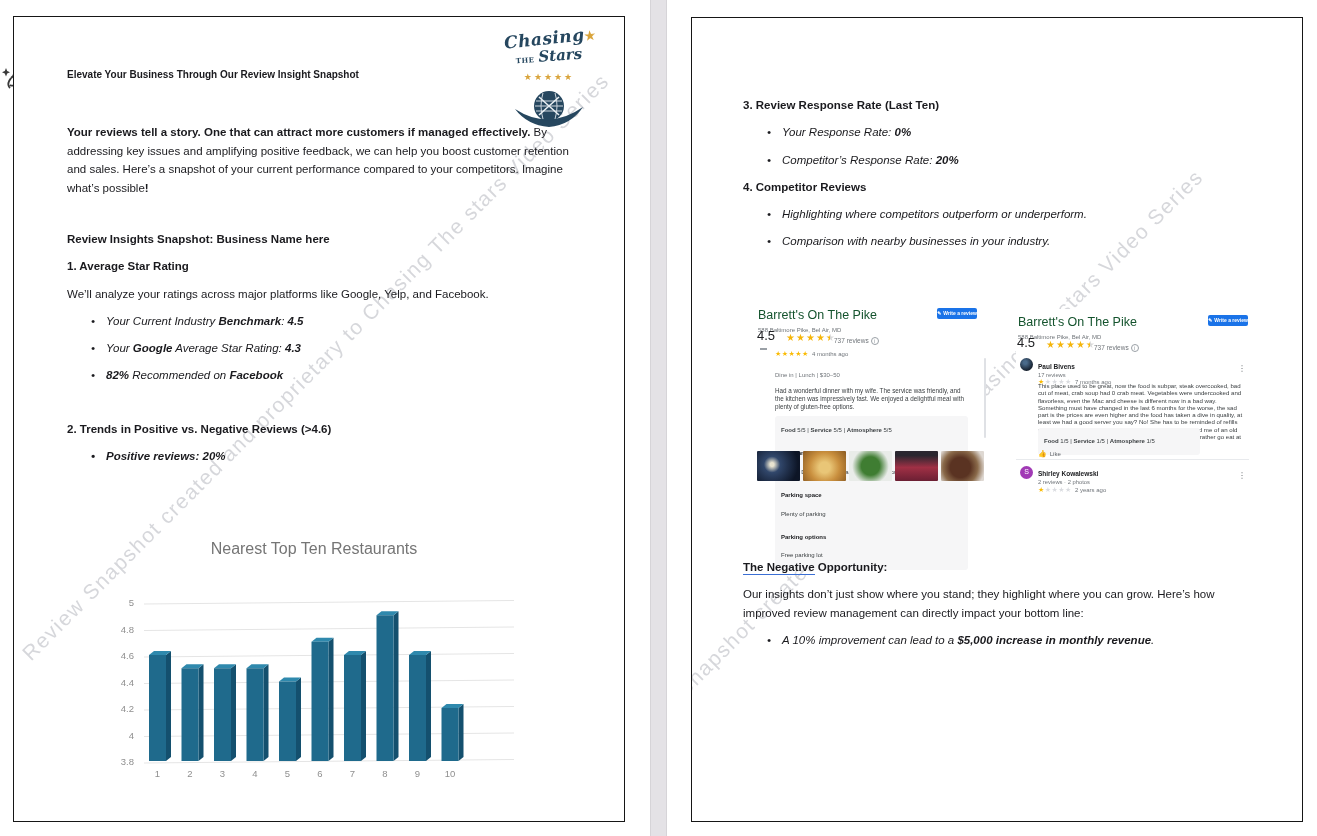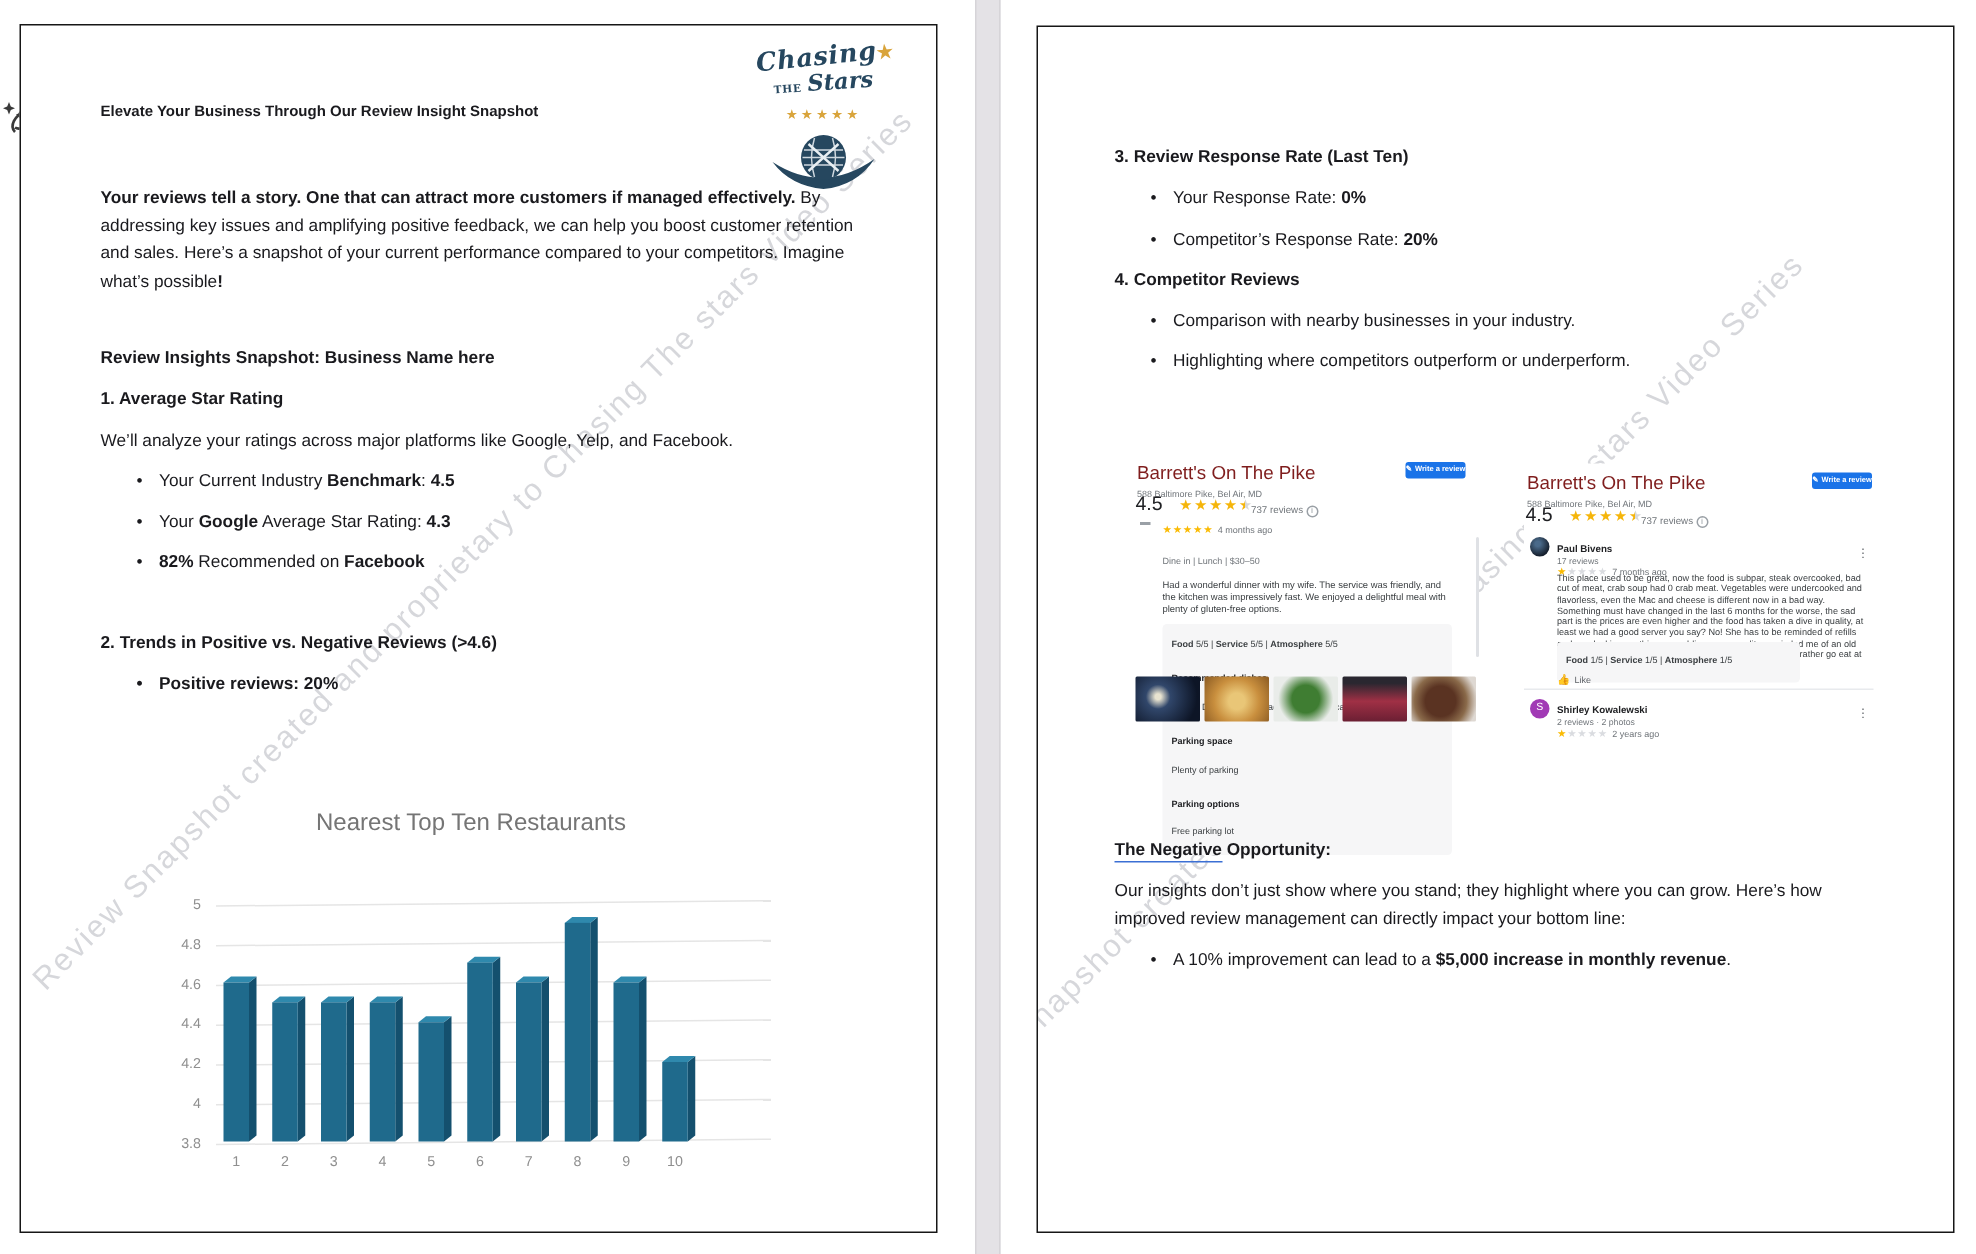--- a/index.html
+++ b/index.html
@@ -19,21 +19,21 @@
   .content2{padding:78px 51px 0 51px;position:relative;}
   .b{font-weight:700;}
   h1.doctitle{font-size:10px;line-height:16px;margin:0;font-weight:700;}
   .para{margin:0;}
   .intro{margin-top:40px;}
   .h-snap{margin-top:33px;font-weight:700;}
   .h-sec{margin-top:8.5px;font-weight:700;}
   .h-sec2{margin-top:35px;font-weight:700;}
   .body-line{margin-top:8.5px;}
   ul.blts{list-style:none;margin:0;padding:0;}
-  ul.blts li{position:relative;padding-left:39px;margin-top:8.7px;}
+  ul.blts li{position:relative;padding-left:39px;margin-top:8.7px;font-style:italic;}
   ul.blts li::before{content:"\2022";position:absolute;left:24px;}
   ul.blts.bold li::before{font-weight:700;}
 
   
   .logo{position:absolute;left:490px;top:12px;width:90px;height:95px;text-align:center;color:#26475f;}
   .logo-line1{font-family:"DejaVu Serif",serif;font-style:italic;font-weight:700;font-size:17px;transform:rotate(-6deg);letter-spacing:.5px;}
   .logo-line1 .lstar{color:#d9a43b;font-size:12px;font-style:normal;}
   .logo-line2{font-family:"DejaVu Serif",serif;font-weight:700;margin-top:-3px;transform:rotate(-4deg);}
   .logo-the{font-size:7px;letter-spacing:.5px;}
   .logo-starsword{font-style:italic;font-size:15px;}
@@ -44,21 +44,21 @@
   .chart-title{font-size:16px;color:#757575;text-align:center;width:440px;margin:0 0 2px 0;}
   #chart-svg{display:block;}
   #chart-svg text.tick{font-size:9.5px;fill:#8f8f8f;font-family:"Liberation Sans",sans-serif;}
 
   
   .opportunity{position:absolute;left:51px;top:540px;width:512px;}
   .ul-link{border-bottom:1.5px solid #3b6fd4;padding-bottom:.5px;}
   .shot{position:absolute;background:#fff;color:#202124;}
   .shot-left{left:65px;top:285px;width:229px;height:195px;}
   .shot-right{left:324px;top:291px;width:233px;height:180px;}
-  .g-name{position:absolute;font-size:12.5px;color:#7f1d1d;}
+  .g-name{position:absolute;font-size:12.5px;color:#14532d;}
   .g-addr{position:absolute;font-size:6px;color:#70757a;}
   .g-btn{position:absolute;background:#1a73e8;color:#fff;font-size:5px;border-radius:2px;display:flex;align-items:center;justify-content:center;gap:2px;font-weight:700;}
   .g-rating-num{position:absolute;font-size:13px;color:#202124;}
   .stars45{position:absolute;font-size:10px;letter-spacing:1px;background:linear-gradient(90deg,#f5b50a 88%,#d8d8d8 88%);-webkit-background-clip:text;background-clip:text;color:transparent;}
   .g-revcount{position:absolute;font-size:6.5px;color:#70757a;}
   .ginfo{font-size:6px;border:.5px solid #9aa0a6;border-radius:50%;width:6px;height:6px;display:inline-block;text-align:center;line-height:6px;margin-left:2px;color:#9aa0a6;}
   .tiny-stars-gold{color:#fabb05;font-size:7px;letter-spacing:.5px;}
   .tiny-stars-gray{color:#dadce0;font-size:7px;letter-spacing:.5px;}
   .g-time{font-size:6px;color:#70757a;margin-left:3px;}
   .g-meta{font-size:6px;color:#70757a;}
@@ -203,22 +203,22 @@
     <div class="wm wm2">Review Snapshot created and proprietary to Chasing The stars Video Series</div>
 
     <div class="content2">
       <div class="h-sec" style="margin-top:0;">3. Review Response Rate (Last Ten)</div>
       <ul class="blts">
         <li><span>Your Response Rate: </span><span class="b">0%</span></li>
         <li><span>Competitor’s Response Rate: </span><span class="b">20%</span></li>
       </ul>
       <div class="h-sec">4. Competitor Reviews</div>
       <ul class="blts">
+        <li><span>Highlighting where competitors outperform or underperform.</span></li>
         <li><span>Comparison with nearby businesses in your industry.</span></li>
-        <li><span>Highlighting where competitors outperform or underperform.</span></li>
       </ul>
     </div>
 
     <div class="shot shot-left">
       <div class="g-name" style="left:1px;top:3px;">Barrett's On The Pike</div>
       <div class="g-addr" style="left:1px;top:18px;">588 Baltimore Pike, Bel Air, MD</div>
       <div class="g-btn" style="left:180px;top:5px;width:40px;height:11px;">
           <span>✎</span>
           <span>Write a review</span>
         </div>

